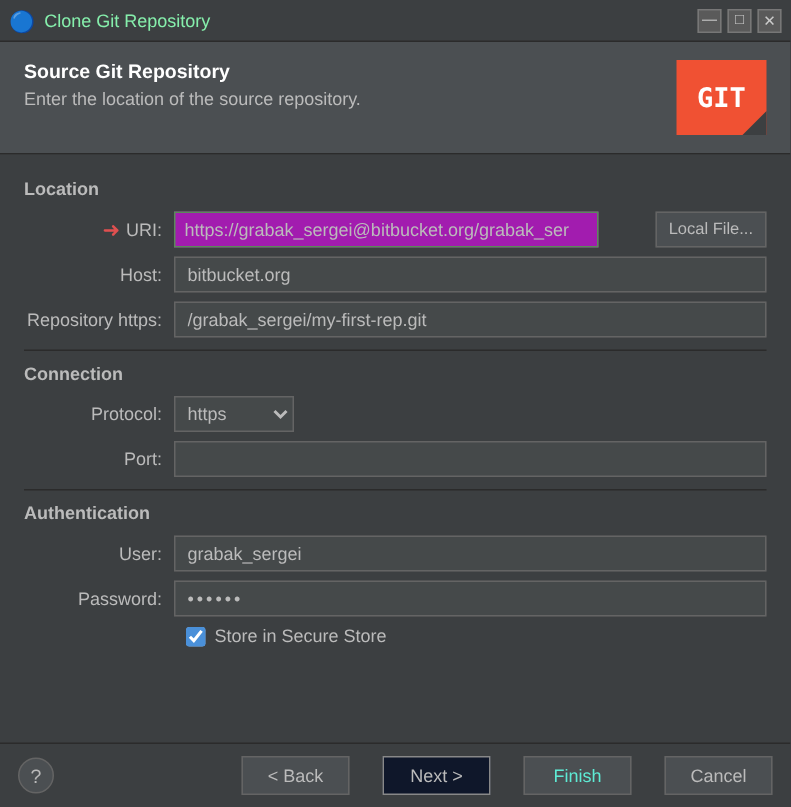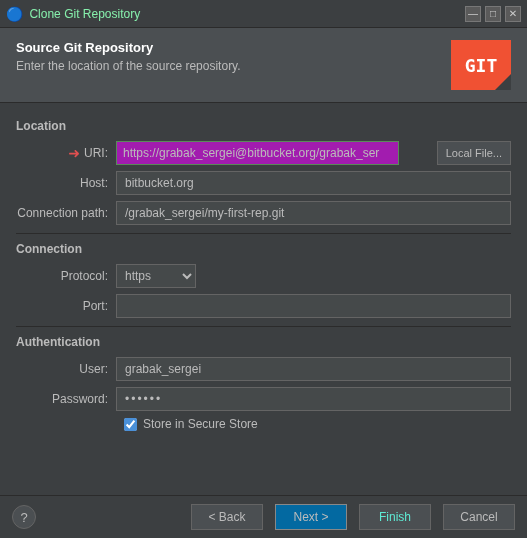--- a/index.html
+++ b/index.html
@@ -246,33 +246,33 @@
       border: 1px solid #646464;
       color: #bbbbbb;
       font-size: 13px;
       display: flex;
       align-items: center;
       justify-content: center;
       cursor: pointer;
     }
     .footer-right {
       display: flex;
-      gap: 12px;
+      gap: 22px;
     }
     .footer-btn {
       background: #4b4f52;
       border: 1px solid #646464;
       color: #bbbbbb;
       font-size: 12px;
       padding: 5px 16px;
       cursor: pointer;
       min-width: 72px;
     }
     .footer-btn.active {
-      background: #0369a1;
+      background: #0f172a;
       border-color: #888;
     }
     .footer-btn.disabled {
       color: #5eead4;
       cursor: default;
     }
 
     .divider {
       height: 1px;
       background: #2b2b2b;
@@ -321,21 +321,21 @@
         <button class="local-file-btn">Local File...</button>
       </div>
     </div>
 
     <div class="form-row">
       <div class="form-label">Host:</div>
       <input type="text" class="form-input" value="bitbucket.org" style="">
     </div>
 
     <div class="form-row">
-      <div class="form-label">Connection path:</div>
+      <div class="form-label">Repository https:</div>
       <input type="text" class="form-input" value="/grabak_sergei/my-first-rep.git" style="">
     </div>
 
     <div class="divider"></div>
 
     <div class="section-label">Connection</div>
 
     <div class="form-row">
       <div class="form-label">Protocol:</div>
       <select class="protocol-select">

